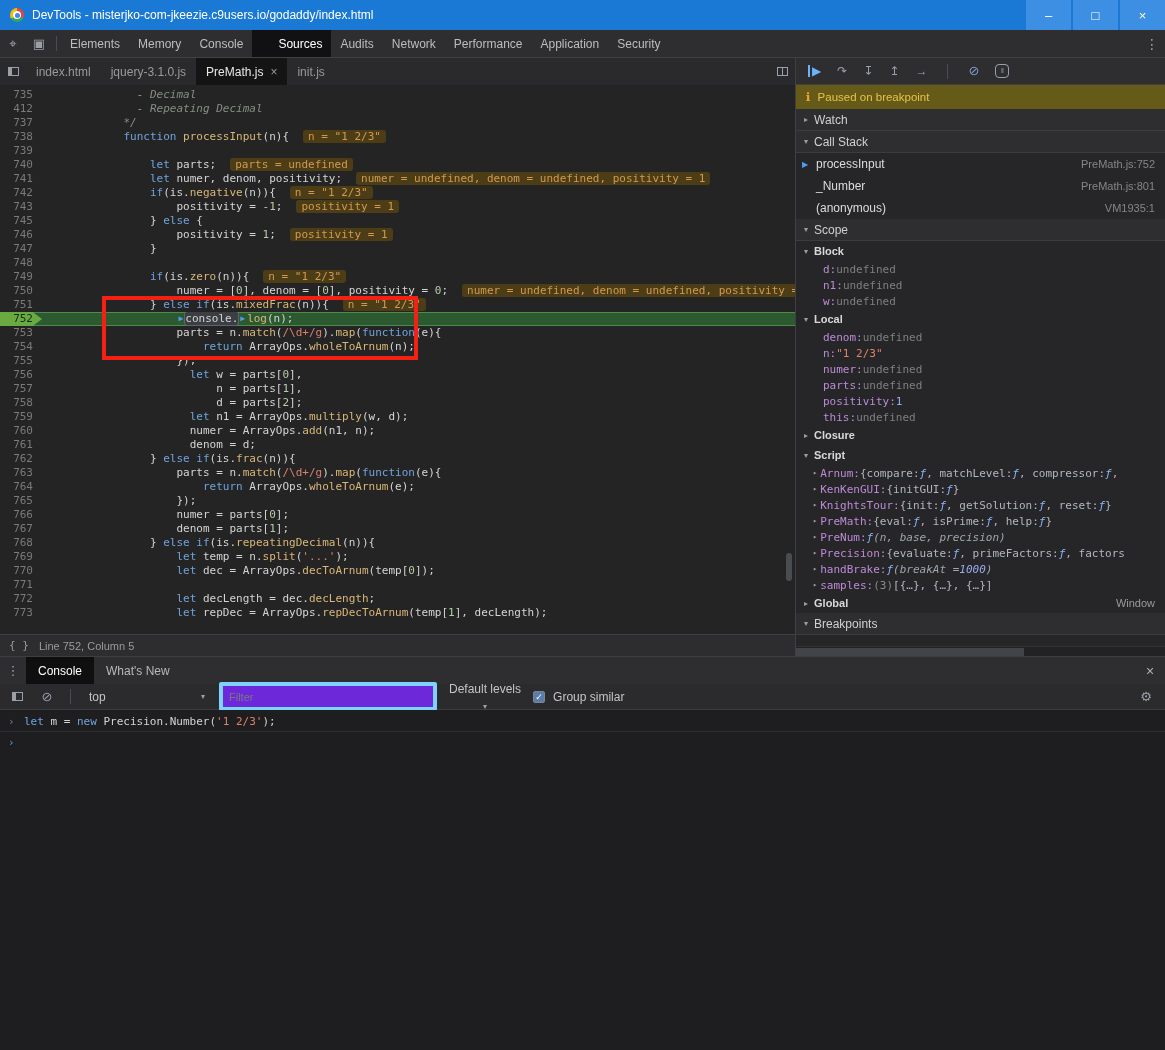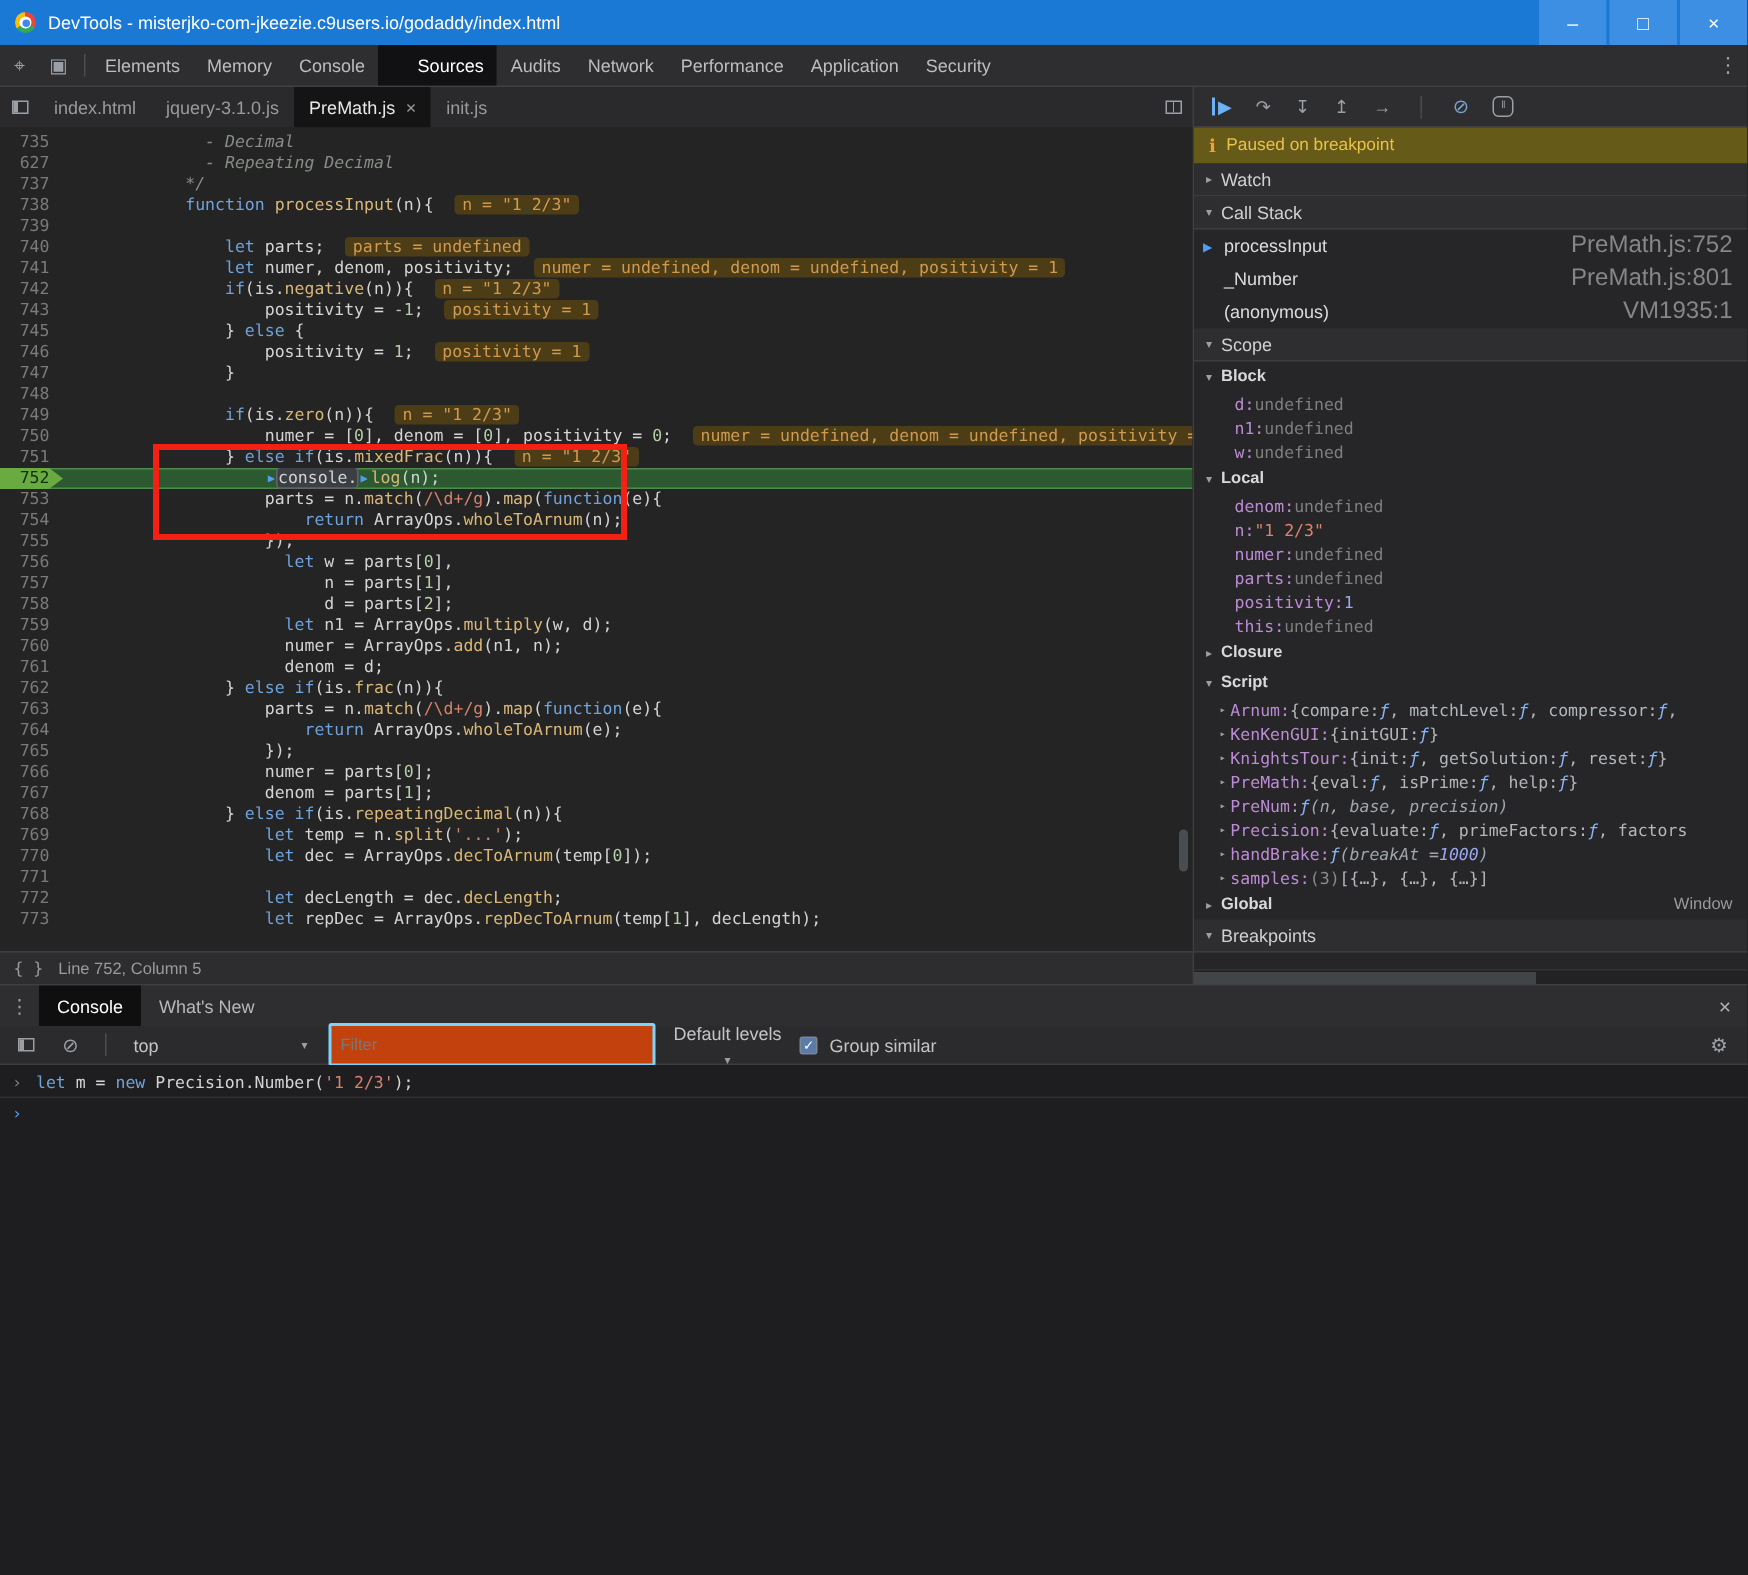--- a/index.html
+++ b/index.html
@@ -81,21 +81,21 @@
     display:flex; align-items:center; justify-content:center; font-size:7px; }
   .dbg-banner { height:24px; flex:none; background:#655a17; display:flex; align-items:center;
     padding-left:10px; gap:7px; color:#e8c24a; font-size:11.5px; }
   .banner-icon { color:#f0a13c; font-size:12px; }
   .sec-head { height:22px; flex:none; display:flex; align-items:center; padding-left:8px; gap:6px;
     background:#2e2e31; border-bottom:1px solid #3c3c3f; color:#d0d0d0; font-size:12px; }
   .sec-head + .sec-head { border-top:0; }
   .tri { font-size:8px; color:#9e9e9e; }
   .cs-row { height:22px; display:flex; align-items:center; padding:0 10px 0 6px; font-size:12px; color:#dcdcdc; }
   .cs-marker { width:14px; flex:none; color:#4f9ff0; font-size:8px; }
-  .cs-loc { margin-left:auto; color:#868686; font-size:16px; }
+  .cs-loc { margin-left:auto; color:#868686; font-size:11px; }
   .scope-group { height:20px; display:flex; align-items:center; padding:0 10px 0 8px; gap:6px;
     font-weight:bold; font-size:11px; color:#d8d8d8; }
   .scope-group-right { margin-left:auto; font-weight:normal; color:#9a9a9a; }
   .scope-item { height:16px; display:flex; align-items:center; padding-left:27px; white-space:nowrap; overflow:hidden;
     font-family:"DejaVu Sans Mono","Liberation Mono",monospace; font-size:11px; }
   .scope-item.expandable { padding-left:17px; }
   .scope-item .tri { margin-right:3px; font-size:7px; }
   .scope-name { color:#bd8bd6; }
   .sv-undef { color:#7f7f7f; }
   .sv-str { color:#dd8468; }
@@ -117,21 +117,21 @@
   .drawer-tab { height:100%; display:flex; align-items:center; padding:0 12px; font-size:12px; color:#b8b8b8; white-space:nowrap; }
   .drawer-tab.active { background:#0f0f10; color:#ffffff; }
   .drawer-close { margin-left:auto; width:30px; text-align:center; color:#b0b0b0; font-size:14px; }
   .console-toolbar { height:26px; flex:none; background:#2b2b2e; border-bottom:1px solid #3c3c3f;
     display:flex; align-items:center; padding-left:6px; gap:8px; }
   .console-toolbar .tb-icon { width:22px; }
   .clear { font-size:13px; }
   .ctx-dd { width:128px; display:flex; align-items:center; justify-content:space-between;
     padding:0 6px; color:#c4c4c4; font-size:12px; }
   .caret { font-size:8px; color:#9e9e9e; }
-  .filter-input { width:218px; height:29px; background:#c2410c; border:2px solid #7dd3fc; border-radius:2px;
+  .filter-input { width:218px; height:29px; background:#6d28d9; border:4px solid #7dd3fc; border-radius:2px;
     color:#dddddd; font-size:11px; padding:0 6px; outline:none; font-family:"Liberation Sans","DejaVu Sans",sans-serif; }
   .filter-input::placeholder { color:#7a7a7a; }
   .levels-dd { display:flex; align-items:center; gap:6px; color:#c4c4c4; font-size:12px; padding:0 4px;flex-direction:column; }
   .checkbox { width:12px; height:12px; border:1px solid #7b8694; border-radius:2px; background:#5a7ca8;
     color:#fff; font-size:9px; line-height:10px; text-align:center; display:inline-block; }
   .chk-label { color:#c4c4c4; font-size:12px; }
   .gear { margin-left:auto; margin-right:8px; font-size:13px; }
   .console-log { flex:1; background:#1e1e20; padding-top:1px;
     font-family:"DejaVu Sans Mono","Liberation Mono",monospace; font-size:11px; }
   .log-row { display:flex; align-items:flex-start; padding:4px 8px 3px 8px; border-bottom:1px solid #2e2e30; line-height:13px; }
@@ -193,21 +193,21 @@
               <span>init.js</span>
             </div>
           </div>
         <span class="tb-icon right">
             <span class="pane-box split"></span>
           </span>
       </div>
       <div class="editor">
         <div>
             <div class="code-line"><span class="gutter">735</span><span class="code-text"><span class="tk-c">      - Decimal</span></span></div>
-            <div class="code-line"><span class="gutter">627</span><span class="code-text"><span class="tk-c">      - Repeating Decimal</span></span></div>
+            <div class="code-line"><span class="gutter">412</span><span class="code-text"><span class="tk-c">      - Repeating Decimal</span></span></div>
             <div class="code-line"><span class="gutter">737</span><span class="code-text"><span class="tk-c">    */</span></span></div>
             <div class="code-line"><span class="gutter">738</span><span class="code-text"><span class="tk-p">    </span><span class="tk-k">function</span><span class="tk-p"> </span><span class="tk-f">processInput</span><span class="tk-p">(n){</span><span class="badge">n = "1 2/3"</span></span></div>
             <div class="code-line"><span class="gutter">739</span><span class="code-text"></span></div>
             <div class="code-line"><span class="gutter">740</span><span class="code-text"><span class="tk-p">        </span><span class="tk-k">let</span><span class="tk-p"> parts;</span><span class="badge">parts = undefined</span></span></div>
             <div class="code-line"><span class="gutter">741</span><span class="code-text"><span class="tk-p">        </span><span class="tk-k">let</span><span class="tk-p"> numer, denom, positivity;</span><span class="badge">numer = undefined, denom = undefined, positivity = 1</span></span></div>
             <div class="code-line"><span class="gutter">742</span><span class="code-text"><span class="tk-p">        </span><span class="tk-k">if</span><span class="tk-p">(is.</span><span class="tk-f">negative</span><span class="tk-p">(n)){</span><span class="badge">n = "1 2/3"</span></span></div>
             <div class="code-line"><span class="gutter">743</span><span class="code-text"><span class="tk-p">            positivity = </span><span class="tk-d">-1</span><span class="tk-p">;</span><span class="badge">positivity = 1</span></span></div>
             <div class="code-line"><span class="gutter">745</span><span class="code-text"><span class="tk-p">        } </span><span class="tk-k">else</span><span class="tk-p"> {</span></span></div>
             <div class="code-line"><span class="gutter">746</span><span class="code-text"><span class="tk-p">            positivity = </span><span class="tk-d">1</span><span class="tk-p">;</span><span class="badge">positivity = 1</span></span></div>
             <div class="code-line"><span class="gutter">747</span><span class="code-text"><span class="tk-p">        }</span></span></div>

